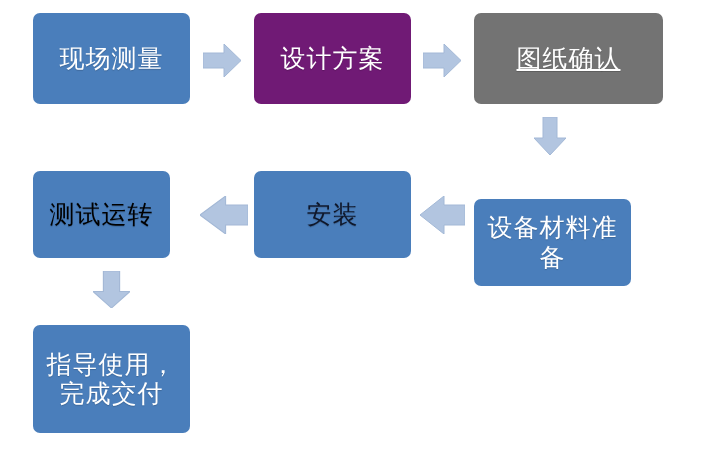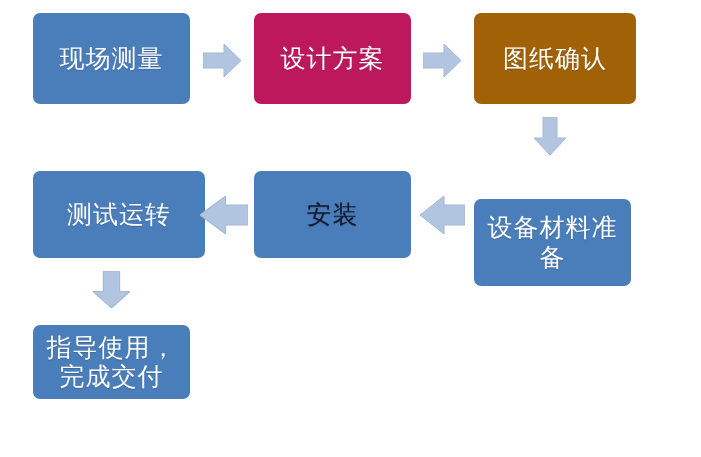--- a/index.html
+++ b/index.html
@@ -48,36 +48,36 @@
     height: 100%;
   }
 </style>
 </head>
 <body>
 
 <div id="canvas" style="width: 701px; height: 457px; background: rgb(255, 255, 255); padding-left: 12px;">
     <div class="node" style="left: 33px; top: 13px; width: 157px; height: 91px; background: rgb(74, 126, 187); color: rgb(255, 255, 255);">
       <span class="node-label">现场测量</span>
     </div>
-    <div class="node" style="left: 254px; top: 13px; width: 157px; height: 91px; background: #be185d; color: rgb(255, 255, 255);">
+    <div class="node" style="left: 254px; top: 13px; width: 157px; height: 91px; background: #701a75; color: rgb(255, 255, 255);">
       <span class="node-label">设计方案</span>
     </div>
-    <div class="node" style="left: 474px; top: 13px; width: 162px; height: 91px; background: #a16207; color: rgb(255, 255, 255);">
+    <div class="node" style="left: 474px; top: 13px; width: 189px; height: 91px; background: #737373; color: rgb(255, 255, 255); text-decoration: underline;">
       <span class="node-label">图纸确认</span>
     </div>
     <div class="node" style="left: 474px; top: 171px; width: 157px; height: 87px; background: rgb(74, 126, 187); color: rgb(255, 255, 255); margin-top: 28px;">
       <span class="node-label">设备材料准备</span>
     </div>
     <div class="node" style="left: 254px; top: 171px; width: 157px; height: 87px; background: rgb(74, 126, 187); color: #0f172a;">
       <span class="node-label">安装</span>
     </div>
-    <div class="node" style="left: 33px; top: 171px; width: 172px; height: 87px; background: rgb(74, 126, 187); color: #ffffff;">
+    <div class="node" style="left: 33px; top: 171px; width: 137px; height: 87px; background: rgb(74, 126, 187); color: #000000;">
       <span class="node-label">测试运转</span>
     </div>
-    <div class="node" style="left: 33px; top: 325px; width: 157px; height: 74px; background: rgb(74, 126, 187); color: rgb(255, 255, 255);">
+    <div class="node" style="left: 33px; top: 325px; width: 157px; height: 108px; background: rgb(74, 126, 187); color: rgb(255, 255, 255);">
       <span class="node-label">指导使用，完成交付</span>
     </div>
     <div class="arrow" style="left: 203px; top: 44px; width: 38px; height: 33px;">
       <svg viewBox="0 0 38 33" preserveAspectRatio="none">
         <polygon points="0,9 21,9 21,0 38,16.5 21,33 21,24 0,24" fill="#b2c5e0" stroke="#a3b8d6" stroke-width="1"></polygon>
       </svg>
     </div>
     <div class="arrow" style="left: 423px; top: 44px; width: 38px; height: 33px;">
       <svg viewBox="0 0 38 33" preserveAspectRatio="none">
         <polygon points="0,9 21,9 21,0 38,16.5 21,33 21,24 0,24" fill="#b2c5e0" stroke="#a3b8d6" stroke-width="1"></polygon>

